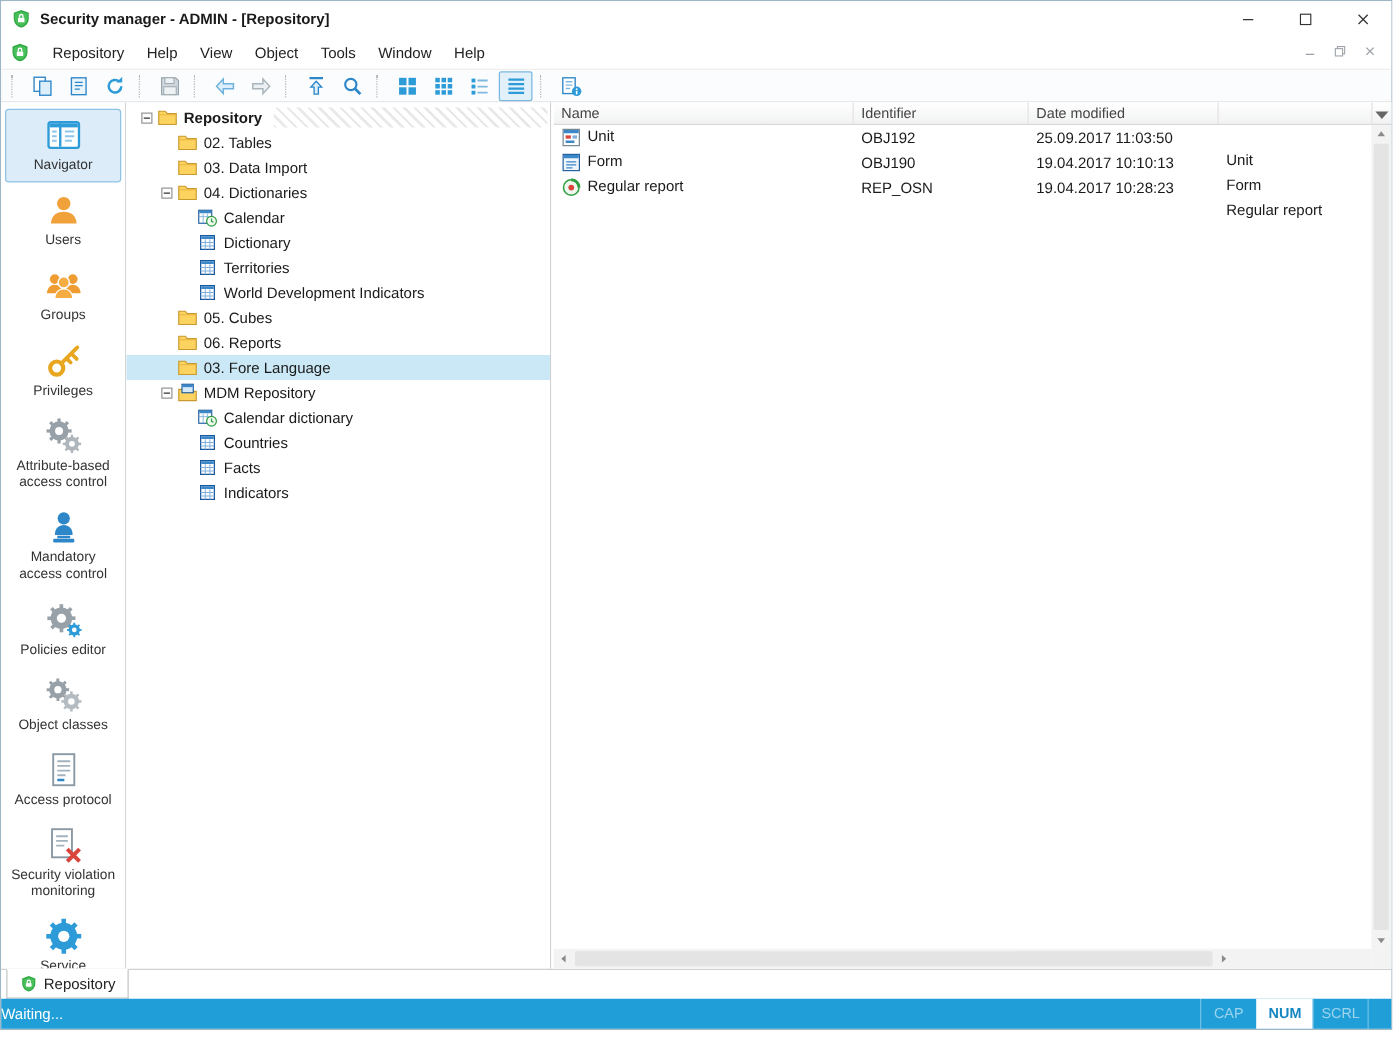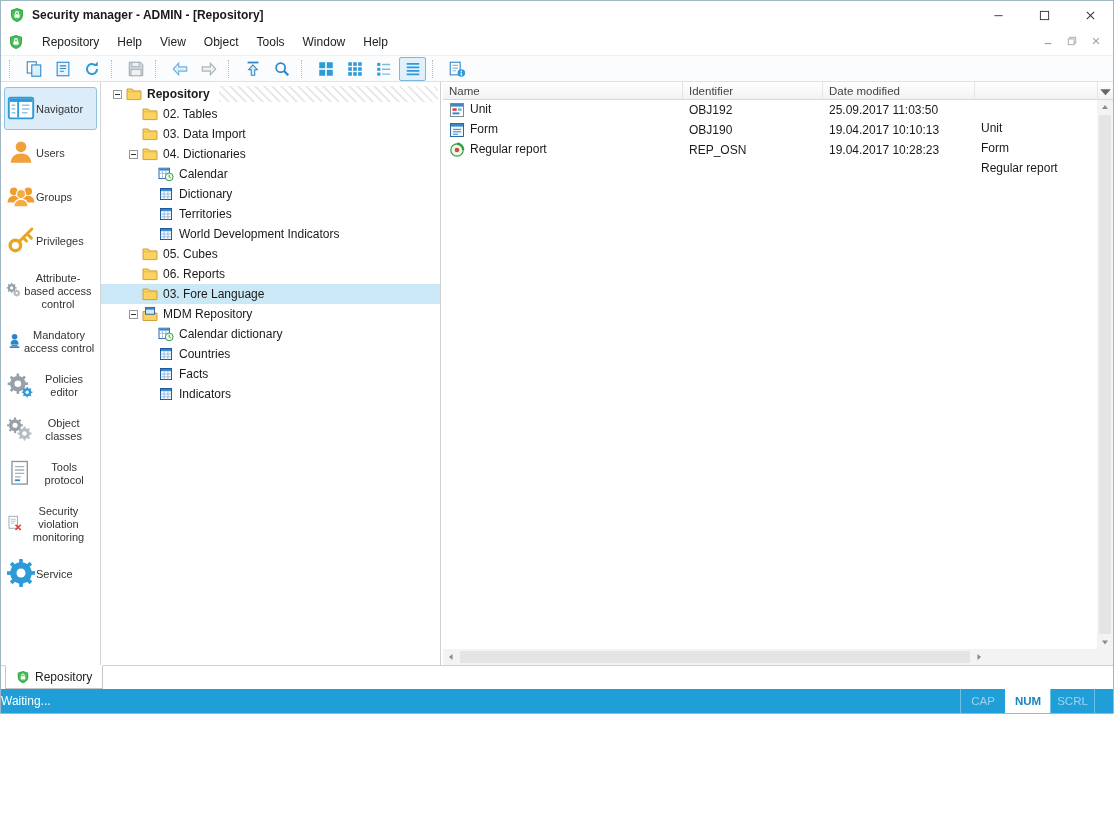--- a/index.html
+++ b/index.html
@@ -1,18 +1,18 @@
 <!DOCTYPE html>
 <html><head>
 <meta charset="utf-8">
 <style>
   * { margin:0; padding:0; box-sizing:border-box; cursor:default; }
   html,body { width:1114px; height:838px; overflow:hidden; }
   body { font-family:"Liberation Sans", sans-serif; font-size:12px; color:#1a1a1a; background:#fff; }
-  .window { display:flex; flex-direction:column; width:1114px; height:714px; border:1px solid #9fb6c4; }
+  .window { display:flex; flex-direction:column; width:1114px; height:824px; border:1px solid #9fb6c4; }
 
   
   .titlebar { height:28px; display:flex; align-items:center; background:#fff; padding-left:8px; flex:none; }
   .titlebar .icon { width:16px; height:16px; }
   .title { margin-left:7px; font-weight:700; font-size:12px; flex:1; white-space:nowrap; }
   .win-controls { display:flex; height:100%; }
   .win-btn { width:46px; height:100%; display:flex; align-items:center; justify-content:center; }
   .win-btn svg { width:11px; height:11px; }
 
   
@@ -26,21 +26,21 @@
   
   .toolbar { height:27px; display:flex; align-items:center; background:#fbfcfd; border-top:1px solid #efefef; border-bottom:1px solid #e1e1e1; padding-left:3px; flex:none; }
   .tb-sep { width:6px; height:18px; border-left:1px dotted #b9b9b9; margin:0 4px 0 5px; }
   .tb-btn { width:27px; height:24px; display:flex; align-items:center; justify-content:center; border:1px solid transparent; border-radius:2px; margin:0 1px; }
   .tb-btn .icon { width:18px; height:18px; }
   .tb-btn.selected { background:#e2f0fa; border-color:#7ab8e0; }
 
   
   .main { flex:1; display:flex; min-height:0; background:#fff; }
   .sidebar { width:100px; flex:none; border-right:1px solid #d5d5d5; padding-top:5px; overflow:hidden; background:#fff; }
-  .nav-item { display:flex; align-items:center; text-align:center; padding:5px 1px 6px; margin:0 3px 1px; border:1px solid transparent; border-radius:3px; }
+  .nav-item { display:flex; flex-direction:column; align-items:center; text-align:center; padding:5px 1px 6px; margin:0 3px 1px; border:1px solid transparent; border-radius:3px; }
   .nav-item .icon { width:30px; height:30px; }
   .nav-label { font-size:11px; color:#333; line-height:1.2; margin-top:3px; }
   .nav-item.selected { background:#dcedf9; border-color:#8fc3e6; }
 
   .tree-panel { width:340px; flex:none; border-right:1px solid #d0d0d0; padding-top:2px; overflow:hidden; background:#fff; }
   .tree-row { height:20px; display:flex; align-items:center; font-size:12px; white-space:nowrap; }
   .tree-row.selected { background:#cbe8f6; }
   .tree-row.bold .tree-label { font-weight:700; }
   .expander { width:9px; height:9px; border:1px solid #989898; background:#fff; position:relative; margin-right:4px; flex:none; }
   .expander::after { content:""; position:absolute; left:1px; right:1px; top:3px; height:1px; background:#333; }
@@ -438,21 +438,21 @@
           <div class="nav-label">Object classes</div>
         </div>
         <div class="nav-item">
           <span class="icon">
             <svg viewBox="0 0 32 32" xmlns="http://www.w3.org/2000/svg">
               <rect x="7" y="2.5" width="18" height="26.5" fill="#fff" stroke="#8a98a3" stroke-width="1.6"></rect>
               <path d="M10.5 8.5h11M10.5 12.5h11M10.5 16.5h11M10.5 20.5h7" stroke="#a3b2bd" stroke-width="1.6"></path>
               <path d="M10.5 24.5h6" stroke="#2d86c8" stroke-width="2"></path>
             </svg>
           </span>
-          <div class="nav-label">Tools protocol</div>
+          <div class="nav-label">Access protocol</div>
         </div>
         <div class="nav-item">
           <span class="icon">
             <svg viewBox="0 0 32 32" xmlns="http://www.w3.org/2000/svg">
               <rect x="6" y="2.5" width="17" height="24" fill="#fff" stroke="#8a98a3" stroke-width="1.6"></rect>
               <path d="M9.5 8.5h10M9.5 12.5h10M9.5 16.5h7" stroke="#a3b2bd" stroke-width="1.6"></path>
               <path d="M19 19.5 29.5 30M29.5 19.5 19 30" stroke="#d9453c" stroke-width="3.4"></path>
             </svg>
           </span>
           <div class="nav-label">Security violation monitoring</div>

